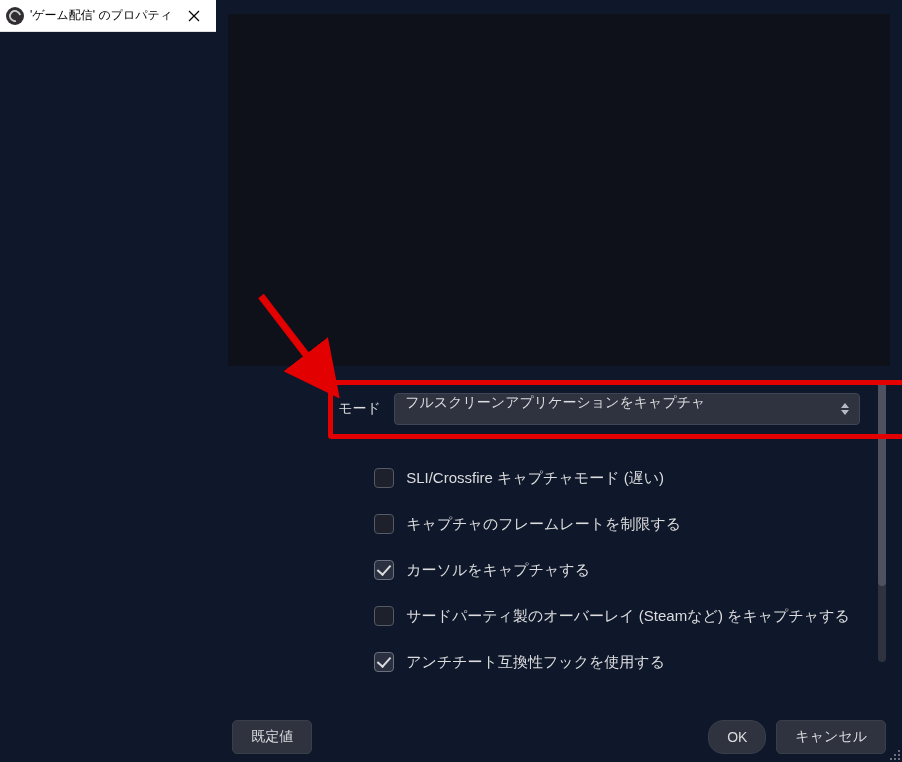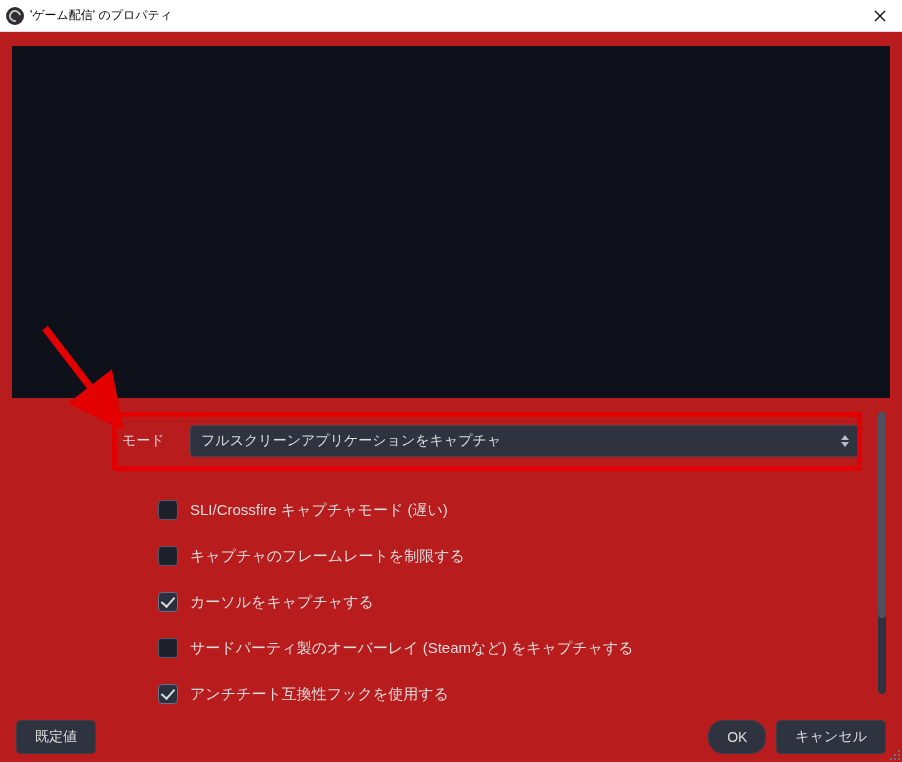--- a/index.html
+++ b/index.html
@@ -2,21 +2,21 @@
 <html><head>
   <meta charset="utf-8">
   <style>
     * { margin: 0; padding: 0; box-sizing: border-box; }
     body {
       width: 902px; height: 762px;
       background: #000; color: #dcddde;
       font-family: "Segoe UI", "Hiragino Kaku Gothic ProN", Meiryo, sans-serif;
       font-size: 14px; overflow: hidden; position: relative;
     }
-    .window { width: 100%; height: 100%; background: #b91c1c; display: flex; flex-direction: column; }
+    .window { width: 100%; height: 100%; background: #0f172a; display: flex; flex-direction: row; }
     .titlebar {
       height: 32px; background: #fff; color: #000;
       display: flex; align-items: center; padding: 0 8px 0 6px;
       border-bottom: 1px solid #e0e0e0;
     }
     .obs-logo {
       width: 18px; height: 18px; border-radius: 50%;
       background: #302e31; position: relative; margin-right: 6px; flex-shrink: 0;
     }
     .obs-logo::after {
@@ -50,24 +50,24 @@
     .highlight-box {
       position: absolute; left: 112px; top: 380px; width: 750px; height: 59px;
       border: 5px solid #e20000; border-radius: 3px; pointer-events: none; z-index: 5;
     }
     .arrow { position: absolute; left: 39px; top: 290px; z-index: 6; pointer-events: none; }
 
     .mode-row {
       position: absolute; left: 118px; top: 387px; right: 30px; height: 44px;
       display: flex; align-items: center;
     }
-    .mode-label { width: 72px; font-size: 14px; color: #dcddde; padding-left: 4px; }
+    .mode-label { width: 60px; font-size: 14px; color: #dcddde; padding-left: 4px; }
     .mode-select {
       flex: 1; height: 32px; background: #2f3340; border: 1px solid #414452;
-      border-radius: 4px; display: flex; align-items: center; padding: 0 10px;
+      border-radius: 4px; display: flex; padding: 0 10px;
       position: relative; margin-right: 12px;
     }
     .mode-select .value { color: #dcddde; font-size: 14px; }
     .spin {
       position: absolute; right: 6px; top: 50%; transform: translateY(-50%);
       width: 16px; height: 20px; display: flex; flex-direction: column; justify-content: center; gap: 2px;
     }
     .spin .tri { width: 0; height: 0; border-left: 4px solid transparent; border-right: 4px solid transparent; margin: 0 auto; }
     .spin .up { border-bottom: 5px solid #b7bac2; }
     .spin .dn { border-top: 5px solid #b7bac2; }

